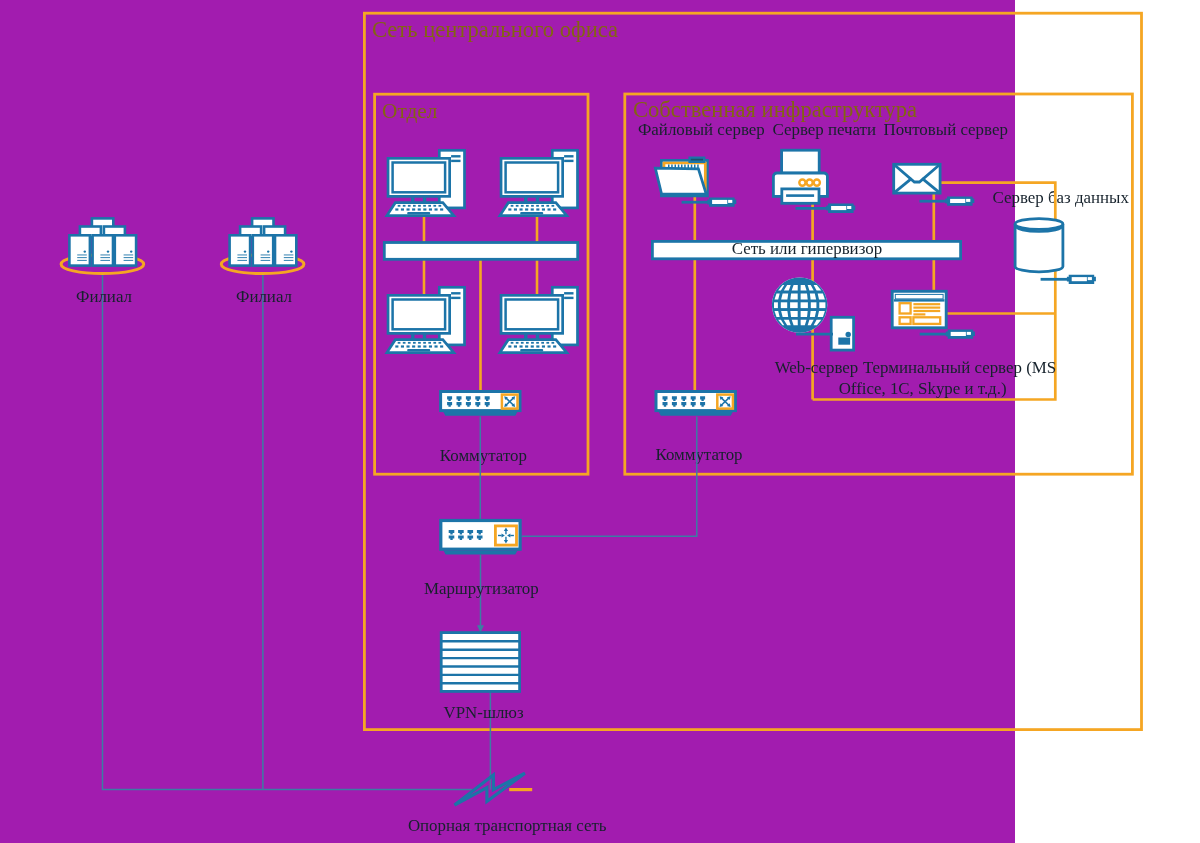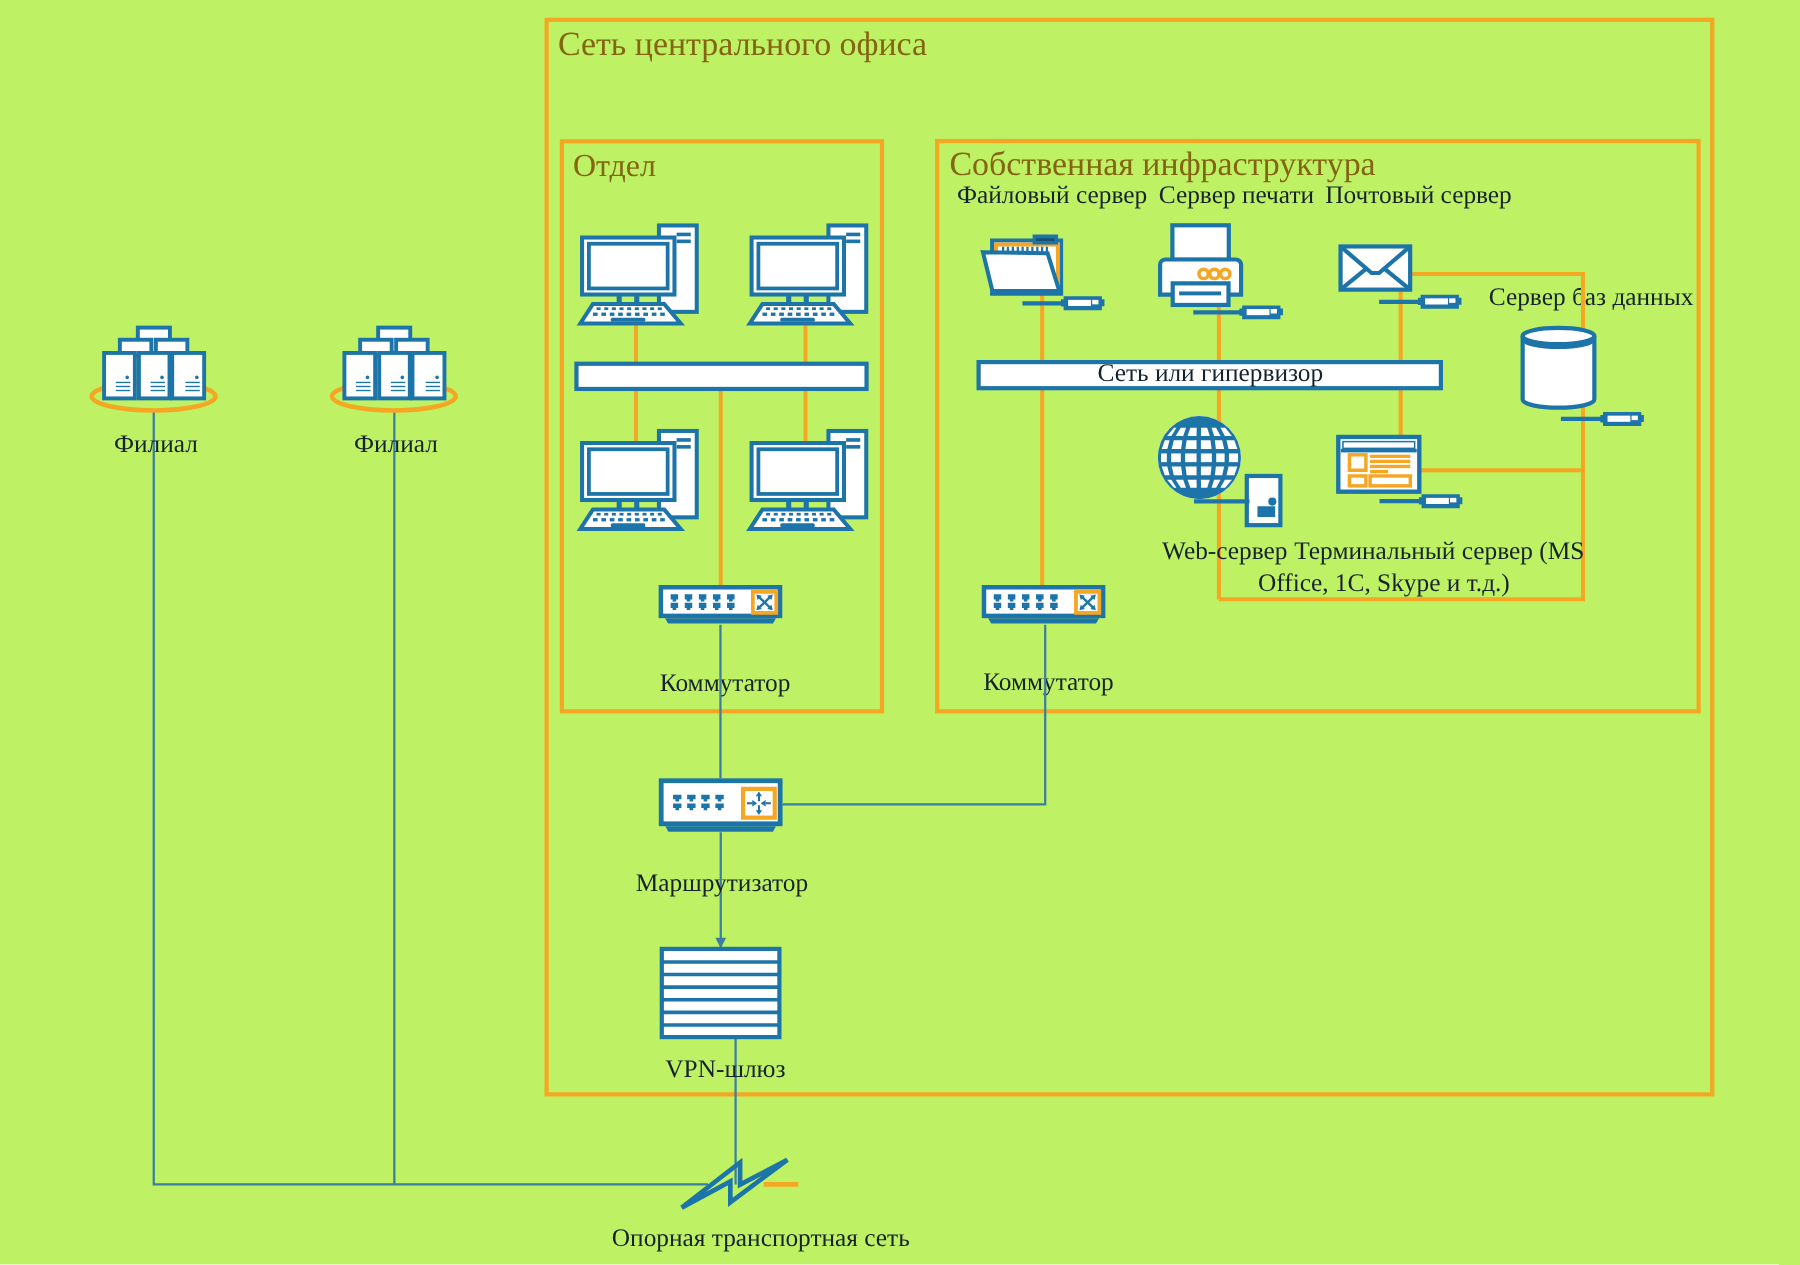--- a/index.html
+++ b/index.html
@@ -1,19 +1,19 @@
 <!DOCTYPE html>
 <html><head>
 <meta charset="utf-8">
 <title>Network diagram</title>
 <style>
   html,body{margin:0;padding:0;background:#ffffff;}
   body{width:1200px;height:843px;overflow:hidden;
        font-family:"Liberation Serif","DejaVu Serif",serif;}
-  #stage{position:relative;width:1200px;height:843px;background:#bef264;}
+  #stage{position:relative;width:1015px;height:843px;background:#a21caf;}
   #stage > svg{position:absolute;left:0;top:0;}
   text{font-family:"Liberation Serif","DejaVu Serif",serif;}
   .lbl{fill:#16222c;font-size:16.9px;}
   .lbl-c{fill:#16222c;font-size:16.9px;text-anchor:middle;}
   .zone-title{fill:#836512;font-size:22.6px;}
   .zone-title-sm{fill:#836512;font-size:21.3px;}
 </style>
 </head>
 <body>
 

